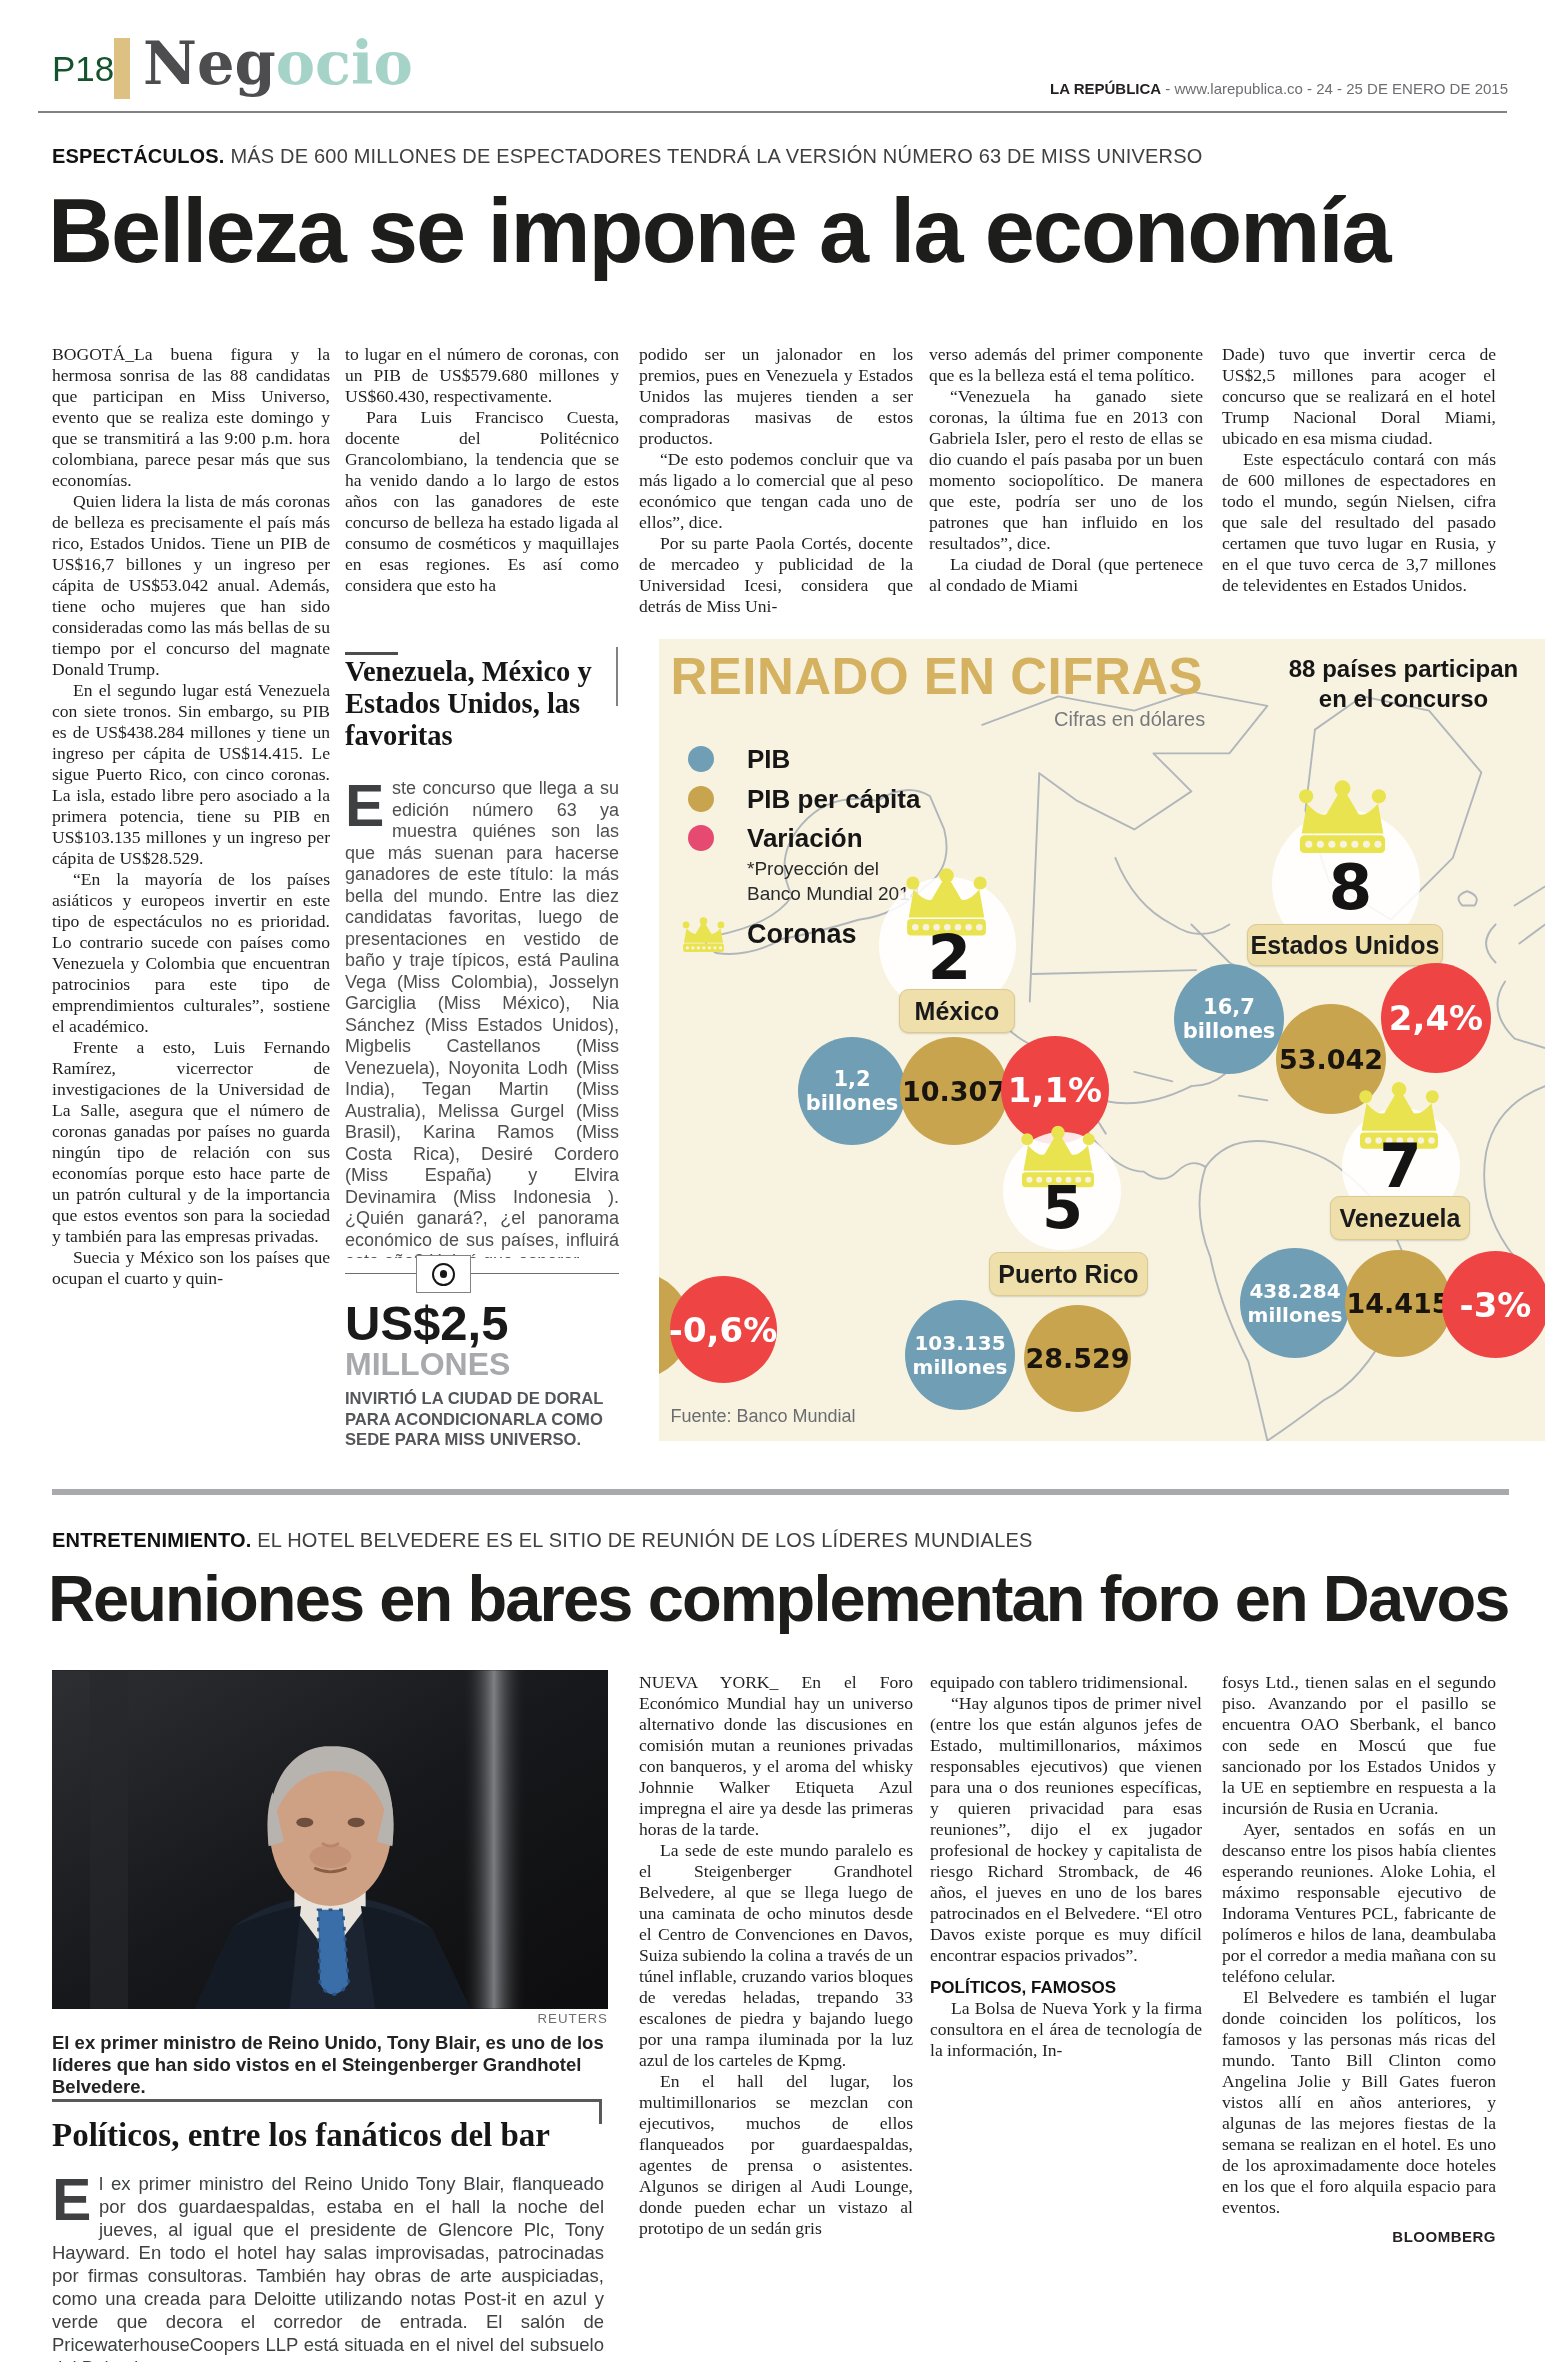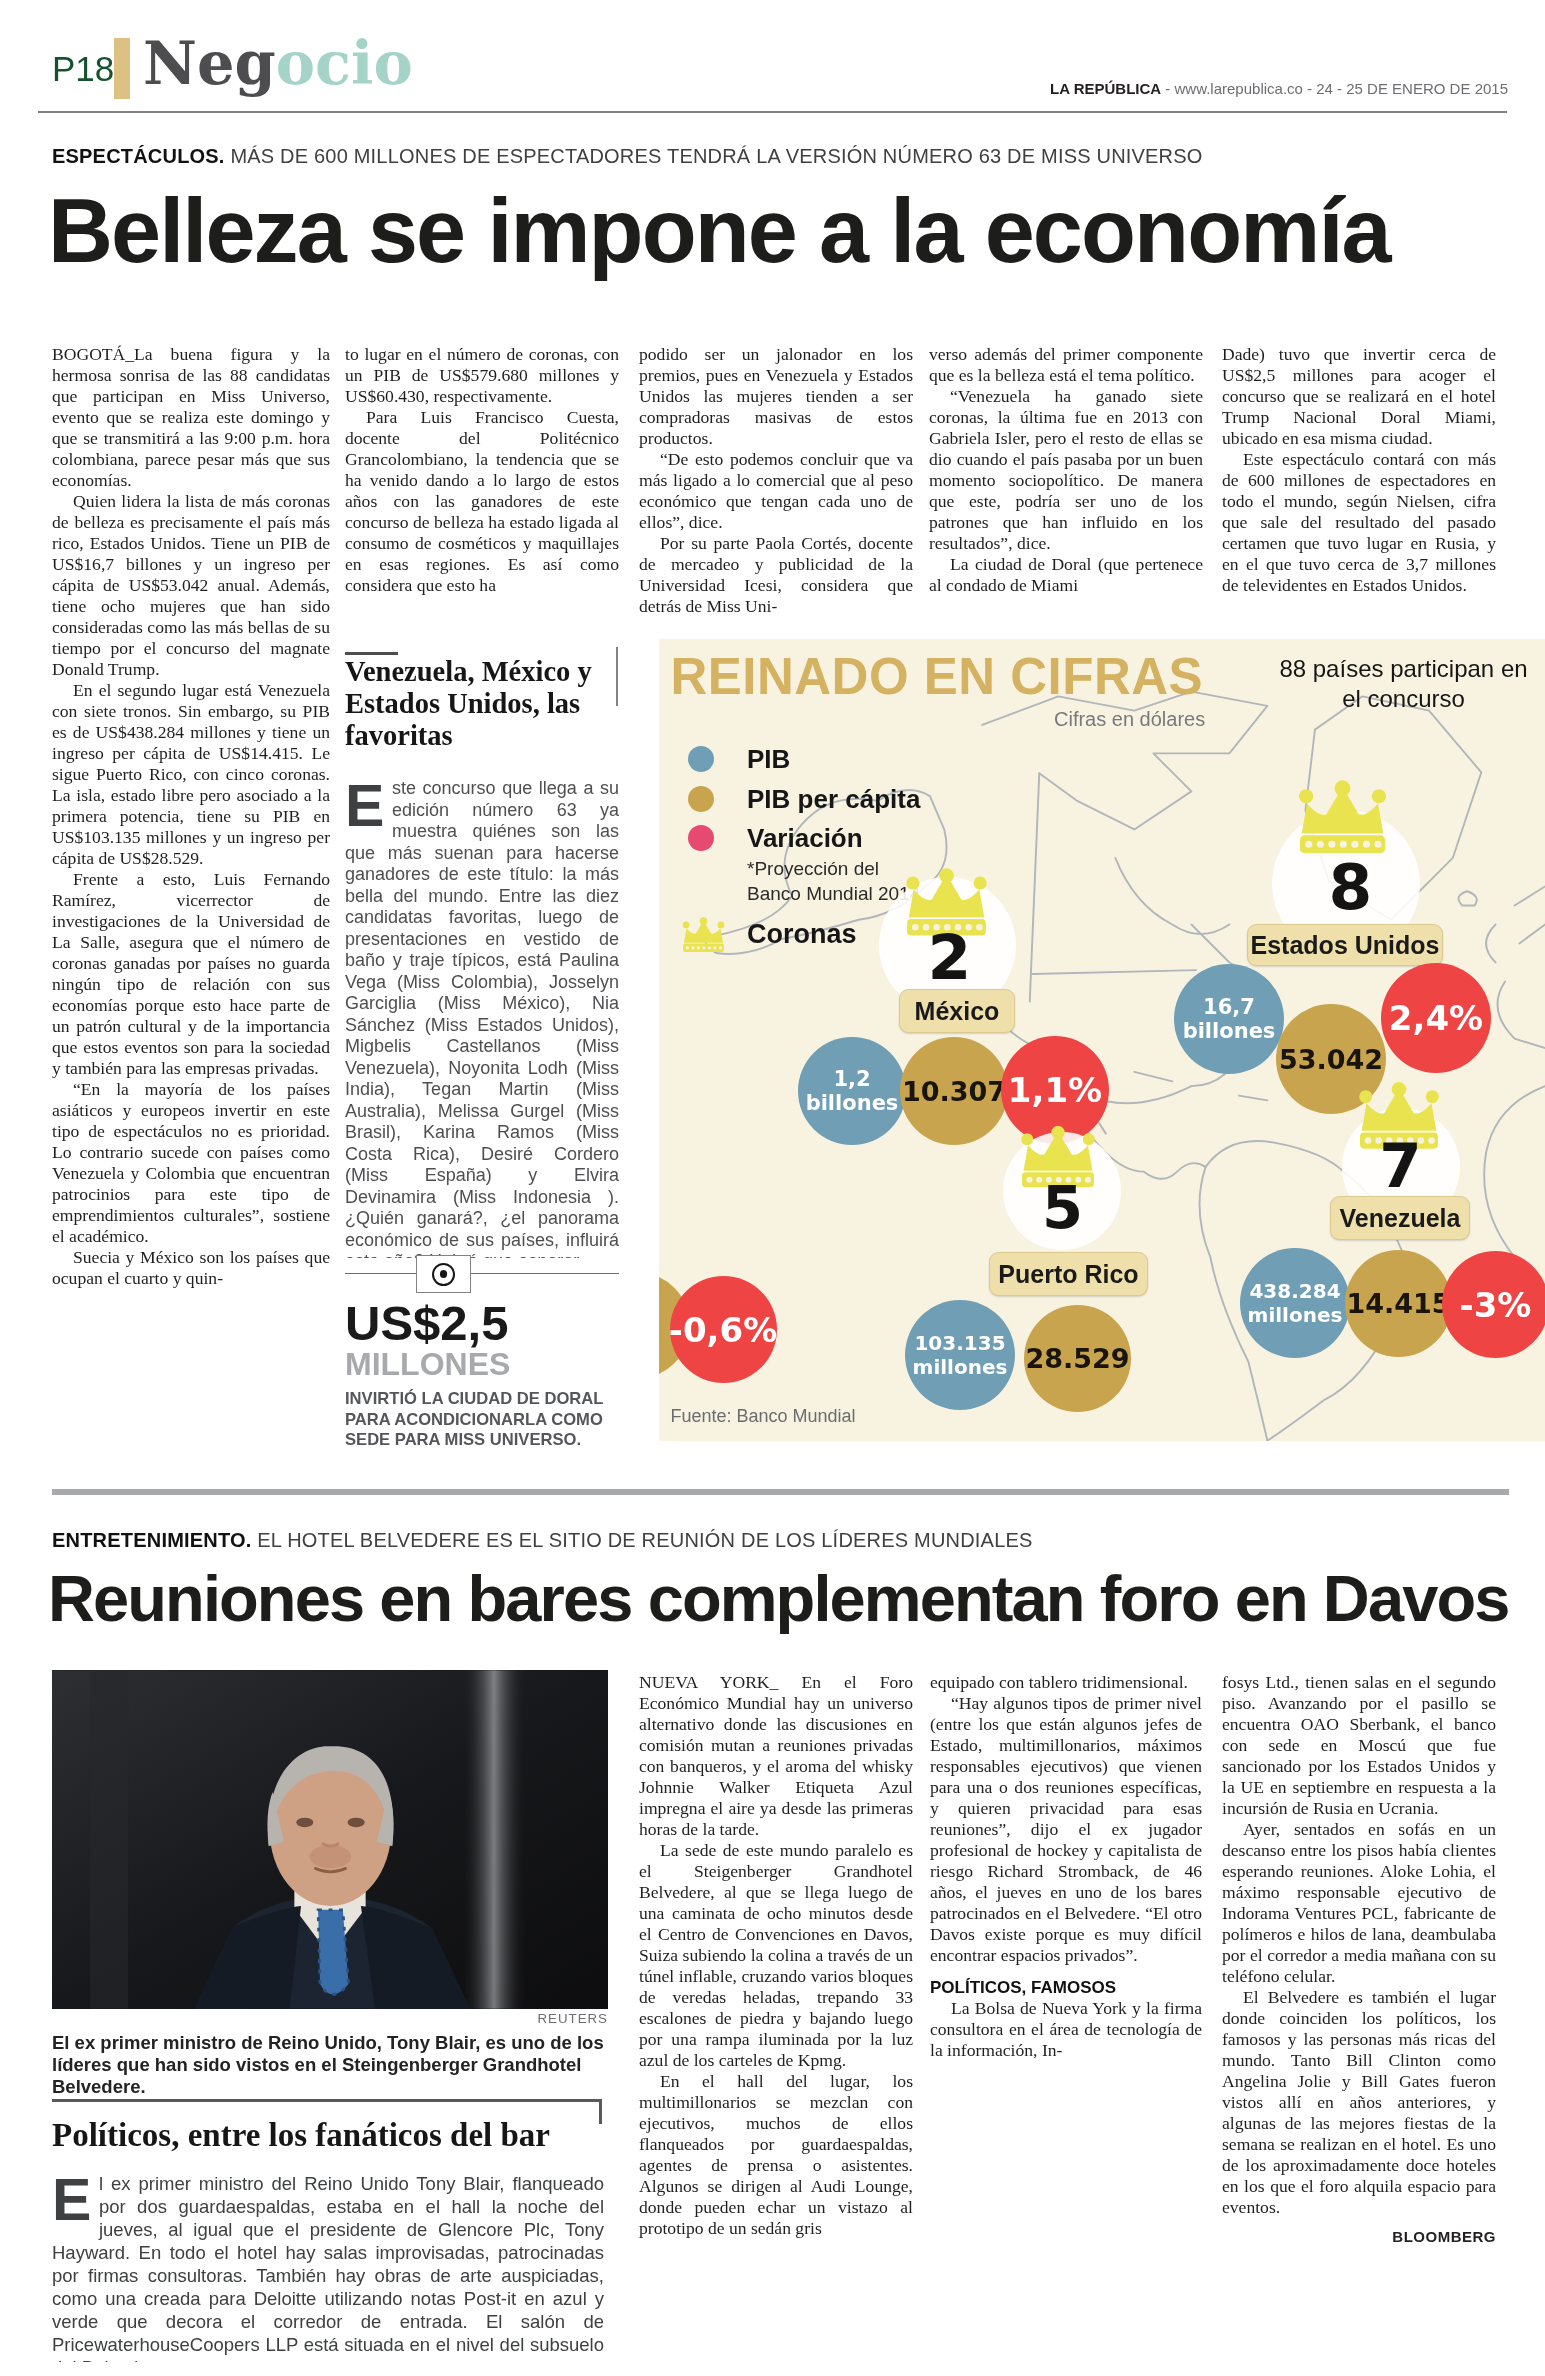--- a/index.html
+++ b/index.html
@@ -55,21 +55,21 @@
              color:#a7a9ac;line-height:1.05;}
   .stat-desc{margin-top:7.6px;font-family:"Liberation Sans",sans-serif;font-size:16.6px;
              line-height:20.4px;color:#55565a;font-weight:700;}
 
   
   .panel{left:659px;top:639px;width:886px;height:802px;background:#f8f3e1;overflow:hidden;
          font-family:"Liberation Sans",sans-serif;}
   .panel .map{position:absolute;left:0;top:0;}
   .ig-title{left:11.4px;top:7.6px;font-size:51px;font-weight:700;color:#d4b261;letter-spacing:0.5px;}
   .ig-sub{left:395px;top:69px;font-size:20px;color:#77797c;}
-  .ig-note{right:17px;top:15px;width:249px;font-size:24px;line-height:29.5px;font-weight:400;
+  .ig-note{right:17px;top:15px;width:249px;font-size:24px;line-height:29.5px;font-weight:700;
            color:#161616;text-align:center;}
   .lg-dot{width:26px;height:26px;border-radius:50%;}
   .lg-label{font-size:26px;font-weight:700;color:#161616;}
   .lg-small{font-size:19px;color:#2b2b2b;line-height:25px;}
   .halo{border-radius:50%;background:rgba(255,255,255,.88);}
   .crown{display:block;}
   .cnum{font-family:"DejaVu Sans",sans-serif;font-weight:700;color:#141414;text-align:center;
         font-size:61px;line-height:1;}
   .clabel{background:#eedfab;border:1px solid #dcc98f;border-radius:9.5px;color:#1a1a1a;
           font-size:25px;font-weight:700;text-align:center;display:flex;align-items:center;
@@ -125,22 +125,22 @@
   <div class="abs pubinfo"><b>LA REPÚBLICA</b><span> - www.larepublica.co - 24 - 25 DE ENERO DE 2015</span></div>
   <div class="abs header-rule"></div>
 
   <div class="abs kicker" style="left:52px;top:145px;"><b>ESPECTÁCULOS.</b><span> MÁS DE 600 MILLONES DE ESPECTADORES TENDRÁ LA VERSIÓN NÚMERO 63 DE MISS UNIVERSO</span></div>
   <h1 class="abs hl1" style="margin:0;">Belleza se impone a la economía</h1>
 
   <div class="abs col" style="left:52px;top:344px;width:278px;height:1153px;">
     <p>BOGOTÁ_La buena figura y la hermosa sonrisa de las 88 candidatas que participan en Miss Universo, evento que se realiza este domingo y que se transmitirá a las 9:00 p.m. hora colombiana, parece pesar más que sus economías.</p>
     <p class="ind">Quien lidera la lista de más coronas de belleza es precisamente el país más rico, Estados Unidos. Tiene un PIB de US$16,7 billones y un ingreso per cápita de US$53.042 anual. Además, tiene ocho mujeres que han sido consideradas como las más bellas de su tiempo por el concurso del magnate Donald Trump.</p>
     <p class="ind">En el segundo lugar está Venezuela con siete tronos. Sin embargo, su PIB es de US$438.284 millones y tiene un ingreso per cápita de US$14.415. Le sigue Puerto Rico, con cinco coronas. La isla, estado libre pero asociado a la primera potencia, tiene su PIB en US$103.135 millones y un ingreso per cápita de US$28.529.</p>
+    <p class="ind">“En la mayoría de los países asiáticos y europeos invertir en este tipo de espectáculos no es prioridad. Lo contrario sucede con países como Venezuela y Colombia que encuentran patrocinios para este tipo de emprendimientos culturales”, sostiene el académico.</p>
     <p class="ind">Frente a esto, Luis Fernando Ramírez, vicerrector de investigaciones de la Universidad de La Salle, asegura que el número de coronas ganadas por países no guarda ningún tipo de relación con sus economías porque esto hace parte de un patrón cultural y de la importancia que estos eventos son para la sociedad y también para las empresas privadas.</p>
-    <p class="ind">“En la mayoría de los países asiáticos y europeos invertir en este tipo de espectáculos no es prioridad. Lo contrario sucede con países como Venezuela y Colombia que encuentran patrocinios para este tipo de emprendimientos culturales”, sostiene el académico.</p>
     <p class="ind">Suecia y México son los países que ocupan el cuarto y quin-</p>
   </div>
   <div class="abs col" style="left:345px;top:344px;width:274px;height:302px;">
     <p>to lugar en el número de coronas, con un PIB de US$579.680 millones y US$60.430, respectivamente.</p>
     <p class="ind">Para Luis Francisco Cuesta, docente del Politécnico Grancolombiano, la tendencia que se ha venido dando a lo largo de estos años con las ganadores de este concurso de belleza ha estado ligada al consumo de cosméticos y maquillajes en esas regiones. Es así como considera que esto ha</p>
   </div>
   <div class="abs col" style="left:639px;top:344px;width:274px;height:295px;">
     <p>podido ser un jalonador en los premios, pues en Venezuela y Estados Unidos las mujeres tienden a ser compradoras masivas de estos productos.</p>
     <p class="ind">“De esto podemos concluir que va más ligado a lo comercial que al peso económico que tengan cada uno de ellos”, dice.</p>
     <p class="ind">Por su parte Paola Cortés, docente de mercadeo y publicidad de la Universidad Icesi, considera que detrás de Miss Uni-</p>

